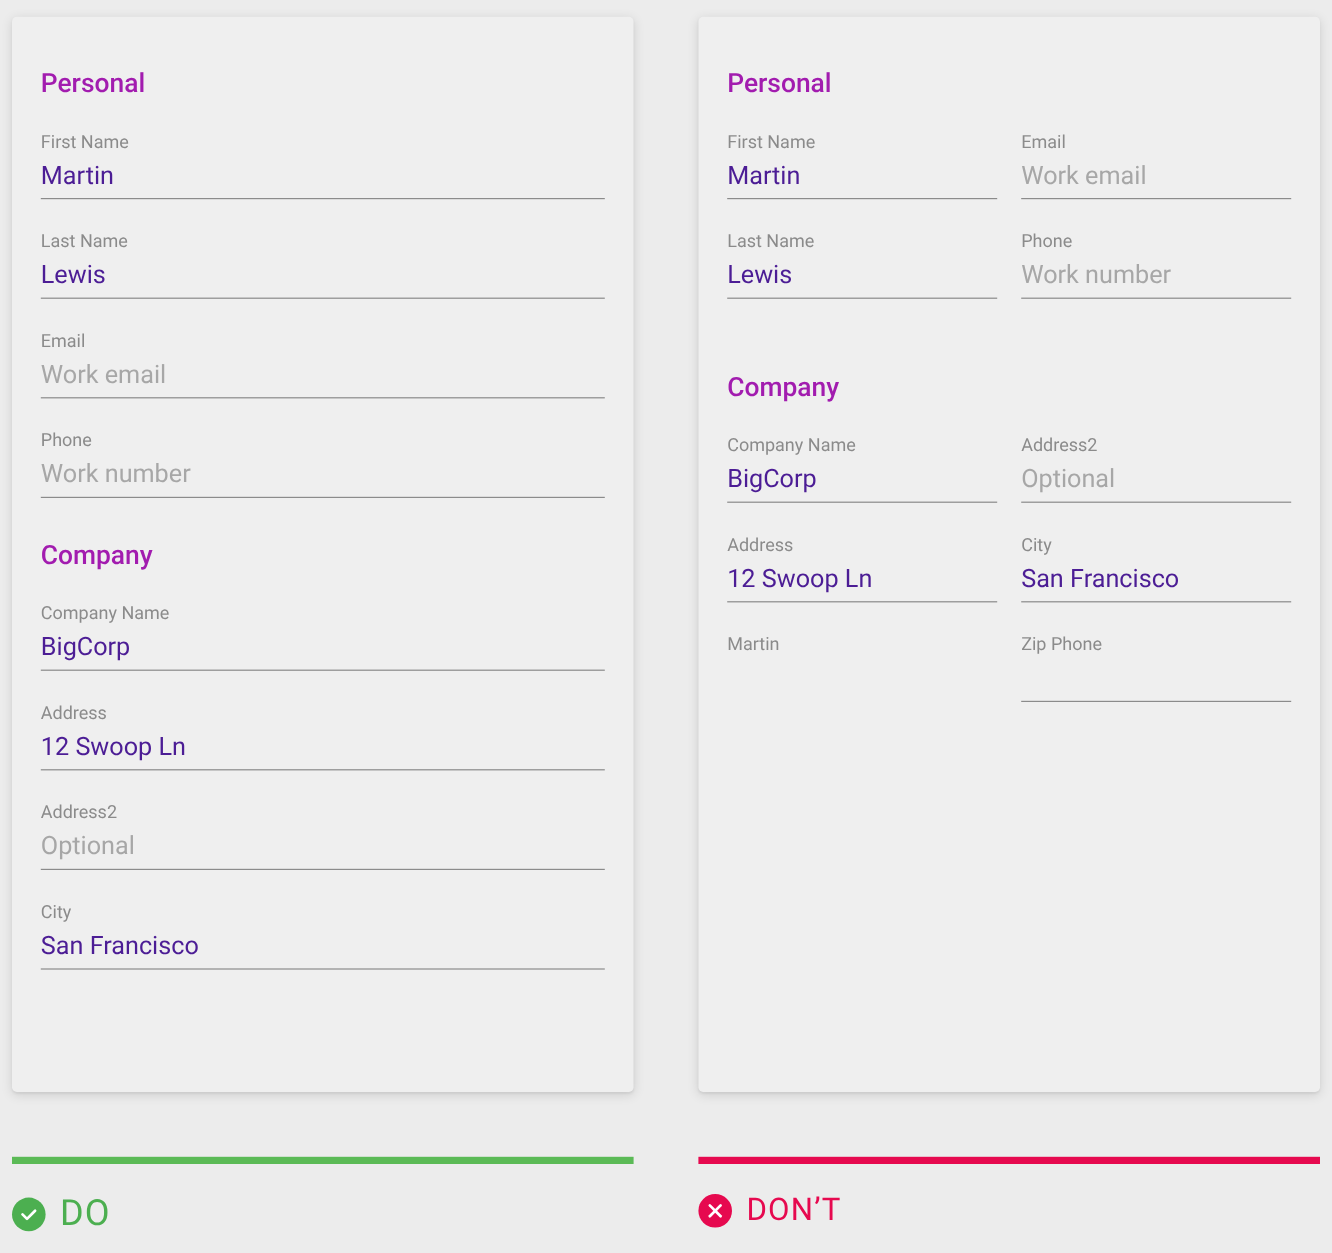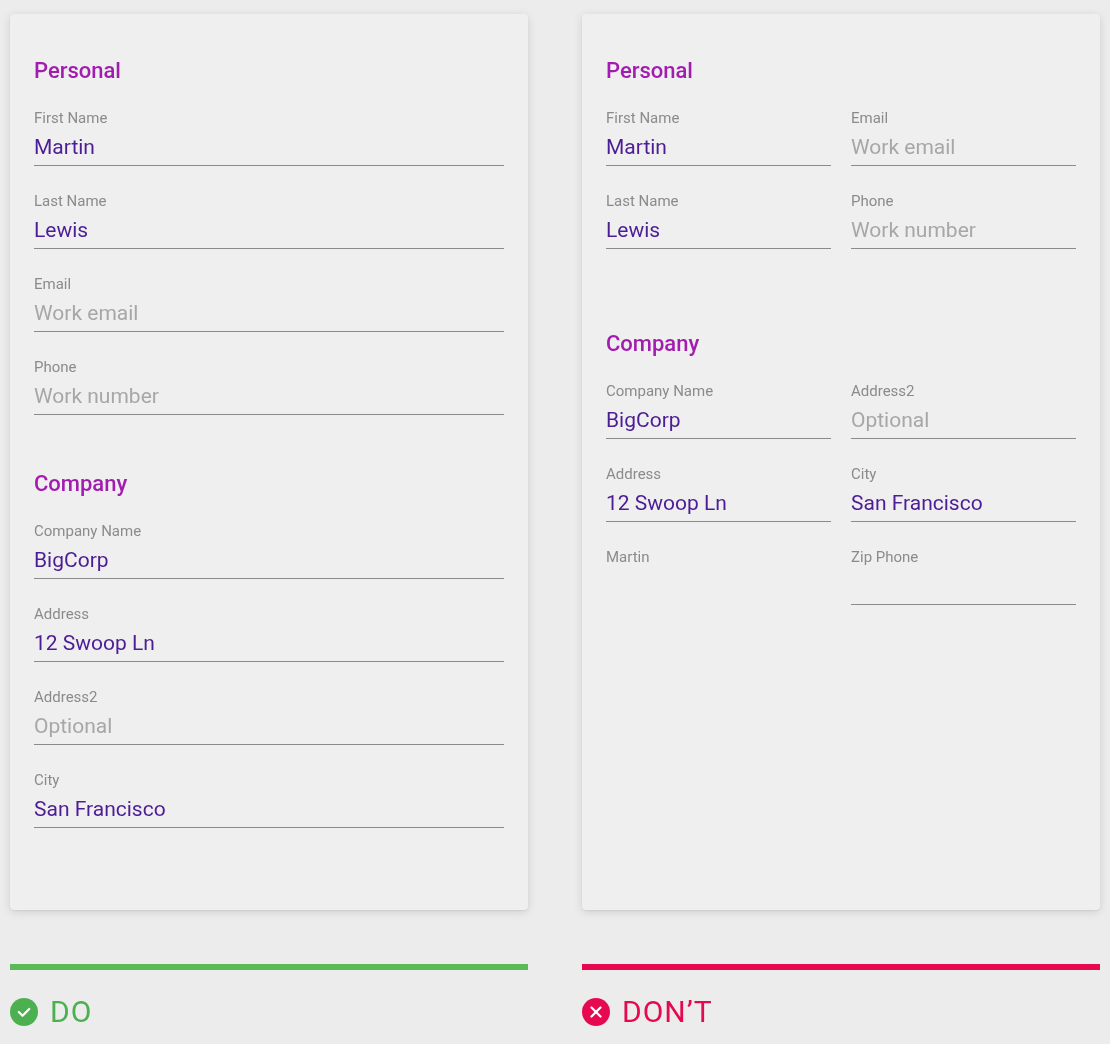--- a/index.html
+++ b/index.html
@@ -23,21 +23,21 @@
       box-shadow: 0 2px 10px rgba(0,0,0,0.12), 0 1px 2px rgba(0,0,0,0.06);
       padding: 44px 24px 24px 24px;
       overflow: hidden;
     }
     .section-title {
       color: #a21caf;
       font-size: 22px;
       font-weight: 500;
       margin-bottom: 26px;
     }
-    .section + .section { margin-top: 56px; }
+    .section + .section { margin-top: 36px; }
     .field {
       margin-bottom: 26px;
     }
     .label {
       font-size: 15px;
       color: #8b8b8b;
       margin-bottom: 6px;
       display: block;
     }
     .input {
@@ -67,21 +67,21 @@
     }
     .bar-green { height: 6px; background: #5bba56; width: 100%; }
     .bar-red { height: 6px; background: #e6094f; width: 100%; }
     .do-row {
       display: flex;
       align-items: center;
       gap: 12px;
       margin-top: 24px;
     }
     .do-text { color: #4caf50; font-size: 30px; font-weight: 400; letter-spacing: 1px; }
-    .dont-text { color: #e6094f; font-size: 30px; font-weight: 400; letter-spacing: 1px; }
+    .dont-text { color: #e6094f; font-size: 26px; font-weight: 400; letter-spacing: 1px; }
     .icon-check {
       width: 28px; height: 28px; border-radius: 50%; background: #4caf50;
       display: flex; align-items: center; justify-content: center;
     }
     .icon-x {
       width: 28px; height: 28px; border-radius: 50%; background: #e6094f;
       display: flex; align-items: center; justify-content: center;
     }
     .icon-check svg, .icon-x svg { width: 18px; height: 18px; }
   </style>

